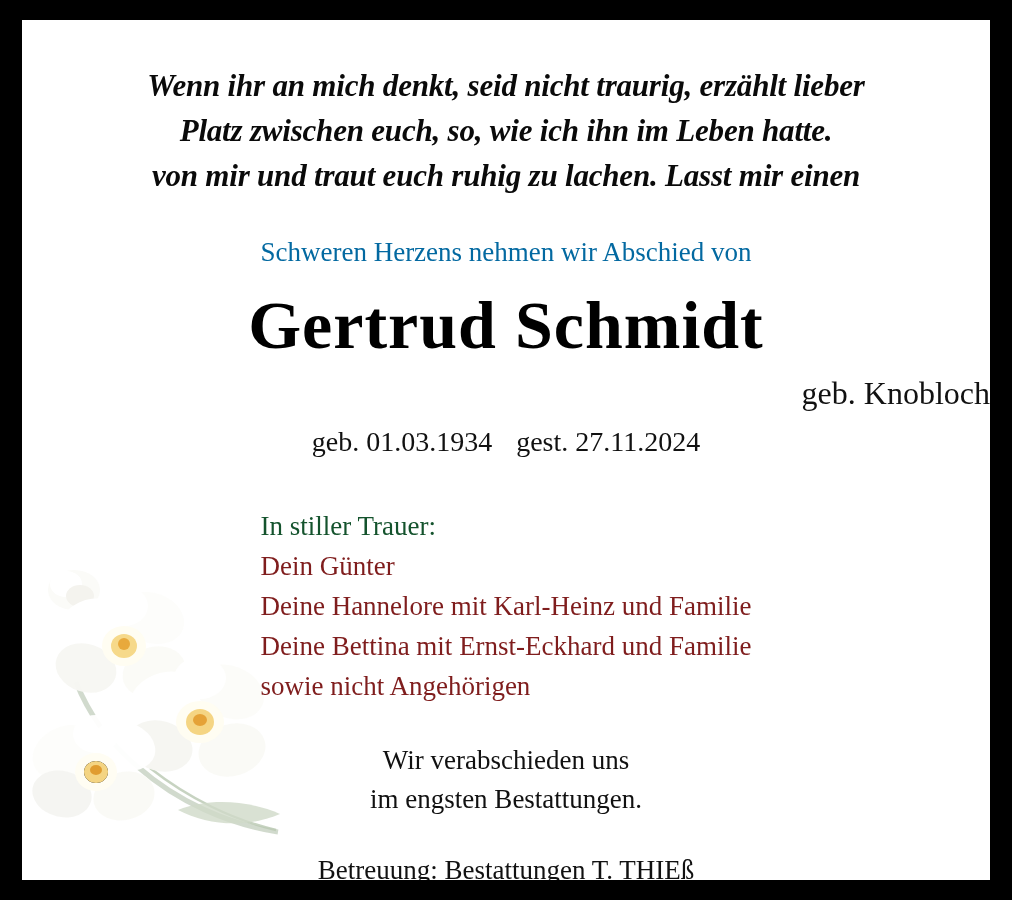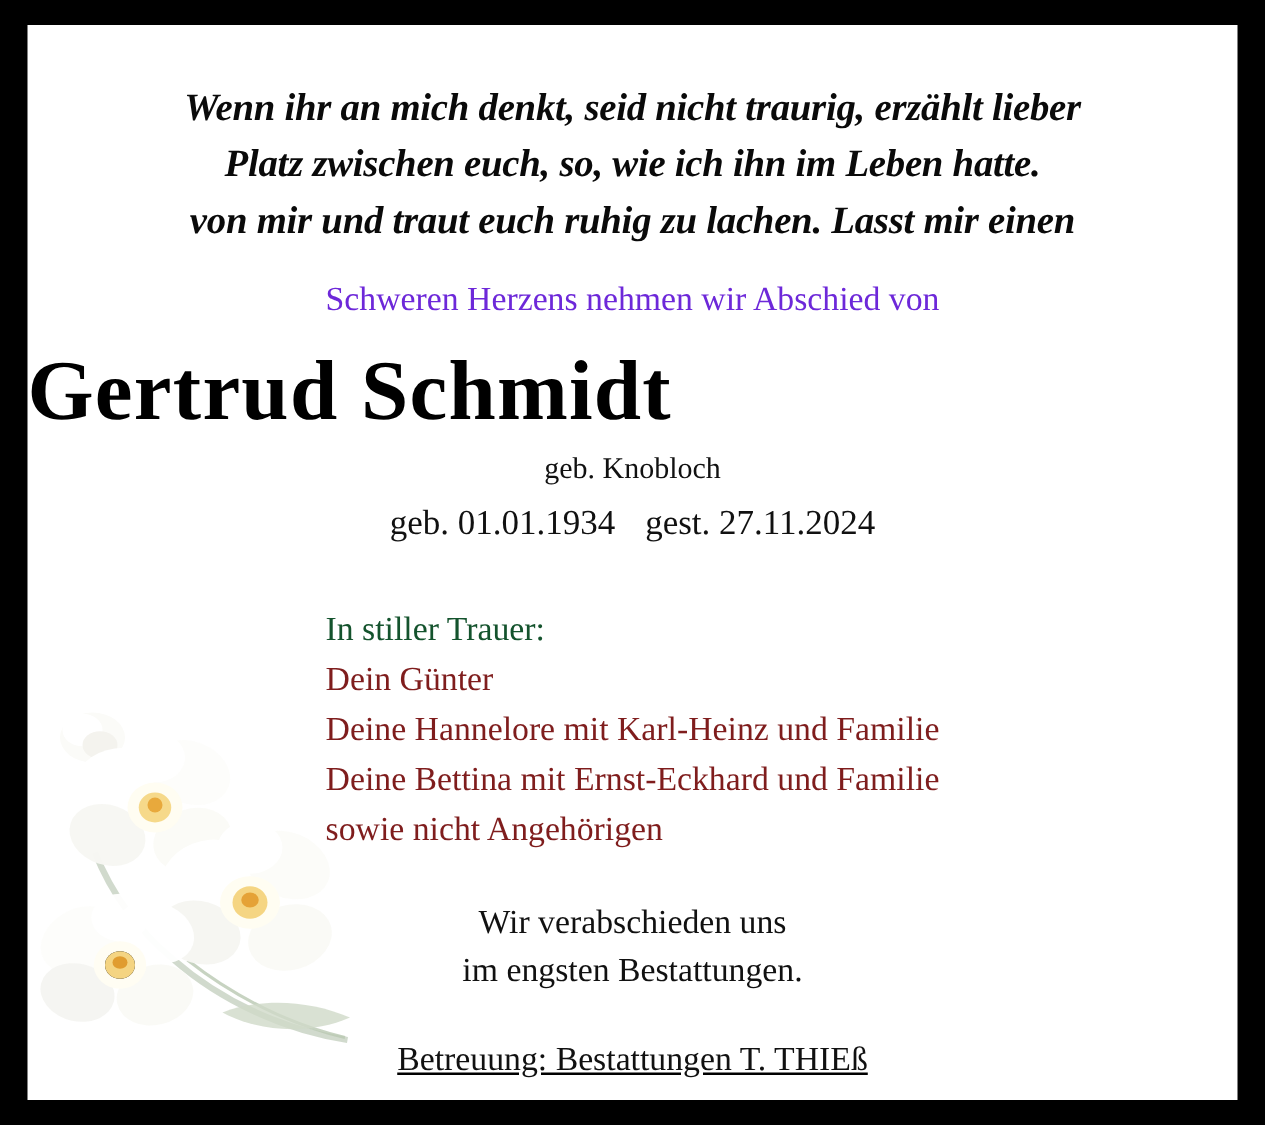--- a/index.html
+++ b/index.html
@@ -38,39 +38,39 @@
     padding: 44px 22px 0 22px;
     text-align: center;
     letter-spacing: -0.2px;
   }
   .poem-line {
     display: block;
     white-space: nowrap;
   }
   .intro {
     font-size: 27px;
-    color: #6d28d9;
-    margin-top: 25px;
+    color: #0369a1;
+    margin-top: 38px;
     text-align: center;
   }
   .name {
     font-family: "Liberation Serif", serif;
     font-weight: bold;
     font-size: 68px;
     letter-spacing: 1px;
     color: #000;
     margin-top: 22px;
     line-height: 1.05;
-    text-align: left;
+    text-align: center;
   }
   .maiden {
-    font-size: 24px;
+    font-size: 32px;
     color: #111;
     margin-top: 14px;
-    text-align: center;
+    text-align: right;
   }
   .dates {
     font-size: 28px;
     color: #111;
     margin-top: 14px;
     text-align: center;
   }
   .dates .sep {
     display: inline-block;
     width: 24px;
@@ -195,21 +195,21 @@
       <span class="poem-line">von mir und traut euch ruhig zu lachen. Lasst mir einen</span>
     </div>
 
     <div class="intro">Schweren Herzens nehmen wir Abschied von</div>
 
     <div class="name">Gertrud Schmidt</div>
 
     <div class="maiden">geb. Knobloch</div>
 
     <div class="dates">
-      <span>geb. 01.01.1934</span><span class="sep"></span><span>gest. 27.11.2024</span>
+      <span>geb. 01.03.1934</span><span class="sep"></span><span>gest. 27.11.2024</span>
     </div>
 
     <div class="mourning-block">
       <div class="mourning-inner">
         <div class="mourning-lead">In stiller Trauer:</div>
         <div class="mourner">Dein Günter</div>
         <div class="mourner">Deine Hannelore mit Karl-Heinz und Familie</div>
         <div class="mourner">Deine Bettina mit Ernst-Eckhard und Familie</div>
         <div class="mourner">sowie nicht Angehörigen</div>
       </div>

